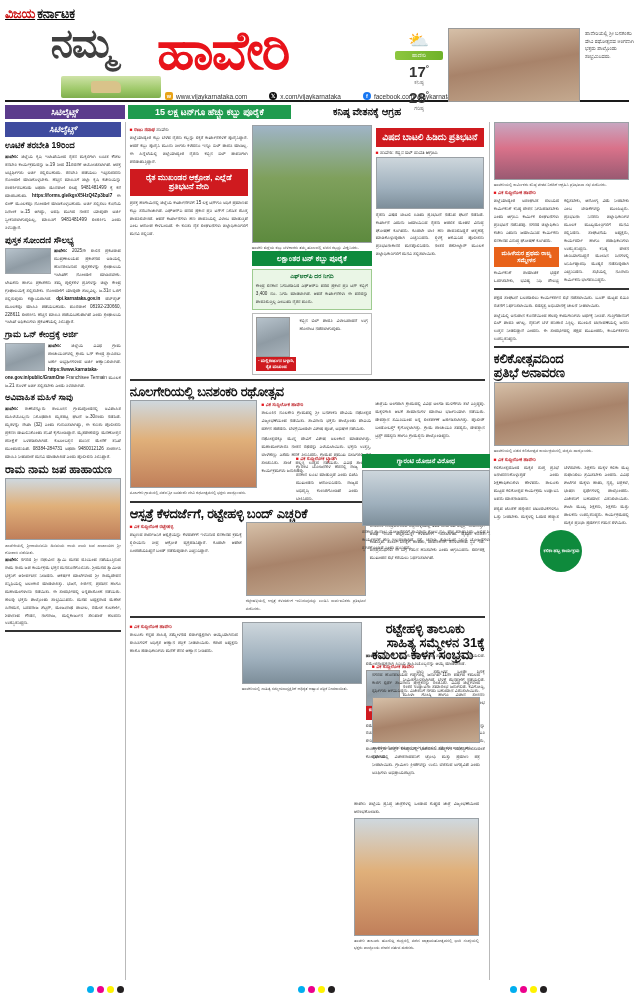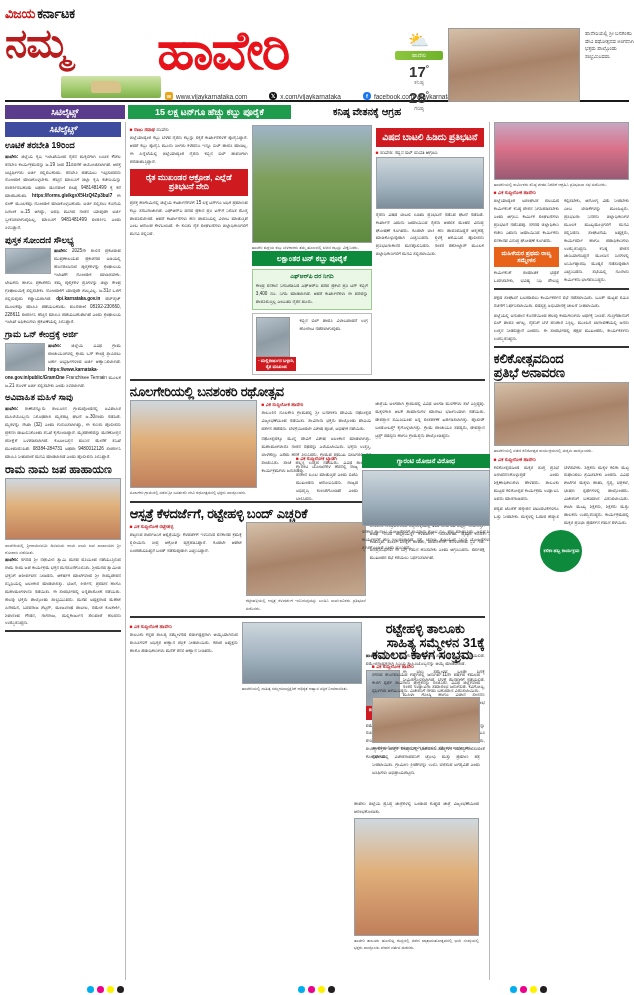--- a/index.html
+++ b/index.html
@@ -8,26 +8,26 @@
     width: 634px; height: 995px;
     background: #fff;
     font-family: "Liberation Sans", sans-serif;
     overflow: hidden;
   }
   .page { width: 634px; height: 995px; position: relative; background: #fff; padding: 4px 5px 0 5px; }
 
   
   .masthead { position: relative; height: 98px; border-bottom: 2px solid #1a1a1a; }
   .mh-left { position: absolute; left: 0; top: 2px; width: 155px; }
-  .brand-row { display: flex; align-items: baseline; gap: 2px; }
+  .brand-row { display: flex; align-items: baseline; gap: 2px; text-decoration: underline; }
   .brand-vijaya { color: #cc1111; font-size: 13px; font-weight: bold; letter-spacing: -0.3px; }
   .brand-karnataka { color: #111; font-size: 13px; font-weight: bold; letter-spacing: -0.3px; }
   .title-main {
-    font-size: 40px; font-weight: bold; color: #b91c1c; line-height: 0.95;
-    letter-spacing: -1px; margin-top: 2px;
+    font-size: 40px; font-weight: bold; color: #404040; line-height: 0.95;
+    letter-spacing: -1px; margin-top: 2px; text-align: center;
   }
   .mh-mid { position: absolute; left: 160px; top: 4px; width: 215px; text-align: center; }
   .mh-date {
     font-size: 7.5px; color: #333; border-bottom: 1px solid #bbb;
     padding-bottom: 2px; letter-spacing: 0.2px;
   }
   .title-red {
     position: absolute; left: 152px; top: 22px;
     font-size: 54px; font-weight: bold; color: #e8131a; line-height: 0.9;
     letter-spacing: -2px;

